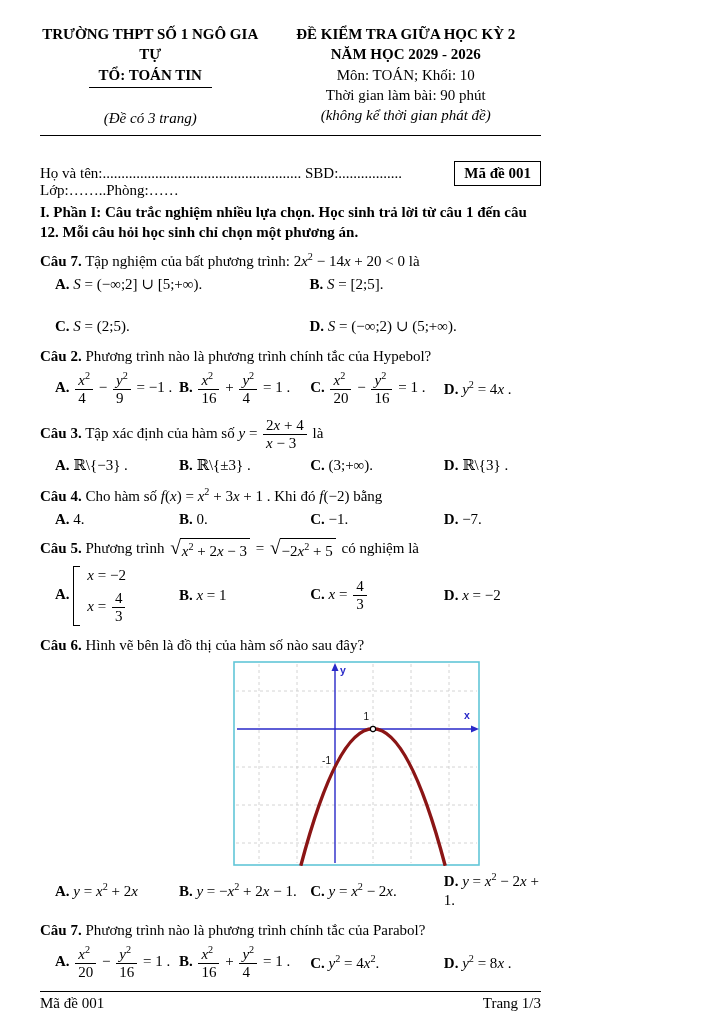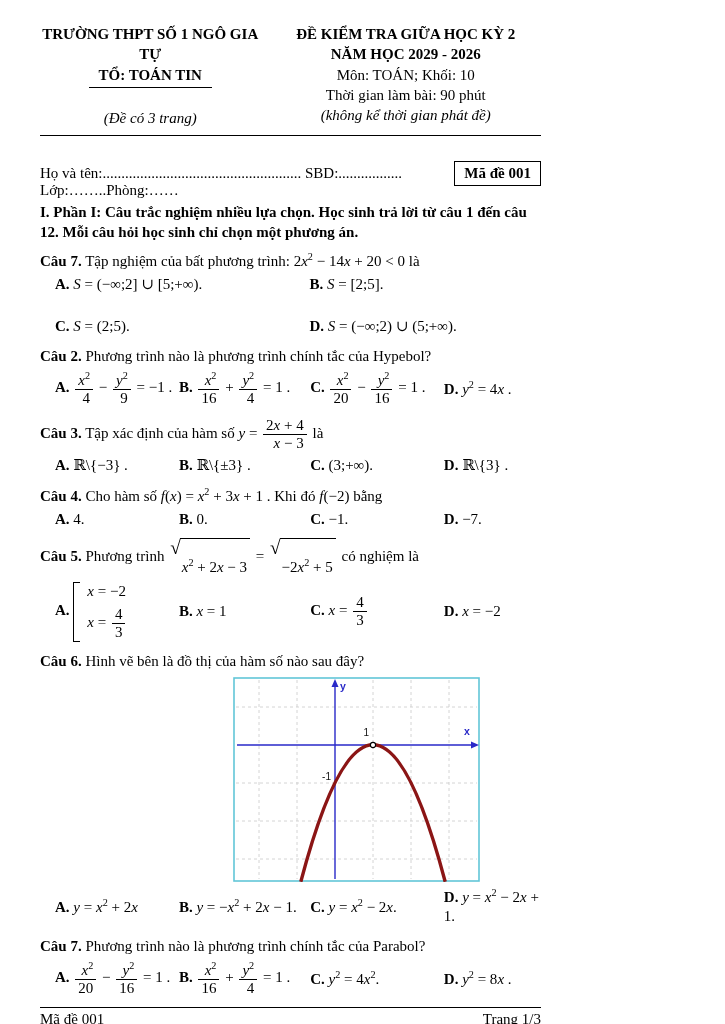--- a/index.html
+++ b/index.html
@@ -22,26 +22,26 @@
   .section-head{margin-top:4px;line-height:1.32;}
   
   .q{margin-top:7px;}
   .stem{line-height:1.35;}
   .opts{display:grid;align-items:center;padding-left:15px;margin:4px 0 2px 0;row-gap:7px;}
   .cols2{grid-template-columns:1fr 1fr;gap:23px;}
   .cols4{grid-template-columns:1.02fr 1.08fr 1.1fr 0.8fr;}
   .opt{line-height:1.3;}
   sup{font-size:0.68em;}
   
-  .frac{display:inline-flex;flex-direction:column;text-align:right;vertical-align:middle;margin:0 2px;line-height:1.15;}
+  .frac{display:inline-flex;flex-direction:column;text-align:left;vertical-align:middle;margin:0 2px;line-height:1.15;}
   .fn{border-bottom:1.1px solid #000;padding:0 3px;}
   .fd{padding:0 3px;}
   .sqrt{display:inline-flex;align-items:flex-start;vertical-align:middle;margin:0 2px;}
   .sqr{font-size:1.28em;line-height:1;margin-right:-1px;}
-  .sqc{border-top:1.2px solid #000;padding:17px 3px 0 2px;text-align:right;}
+  .sqc{border-top:1.2px solid #000;padding:1px 3px 0 2px;text-align:right;}
   .cases{display:inline-flex;align-items:center;vertical-align:middle;}
   .csb{align-self:stretch;width:6px;border:1.6px solid #000;border-right:0;margin-right:7px;}
   .csr{display:inline-flex;flex-direction:column;row-gap:5px;}
   
   .graph-wrap{margin:6px 0 4px 193px;width:247px;height:205px;}
   
   .footer{margin-top:auto;}
   .foot-row{display:flex;justify-content:space-between;margin-top:3px;}
 </style>
 </head>

